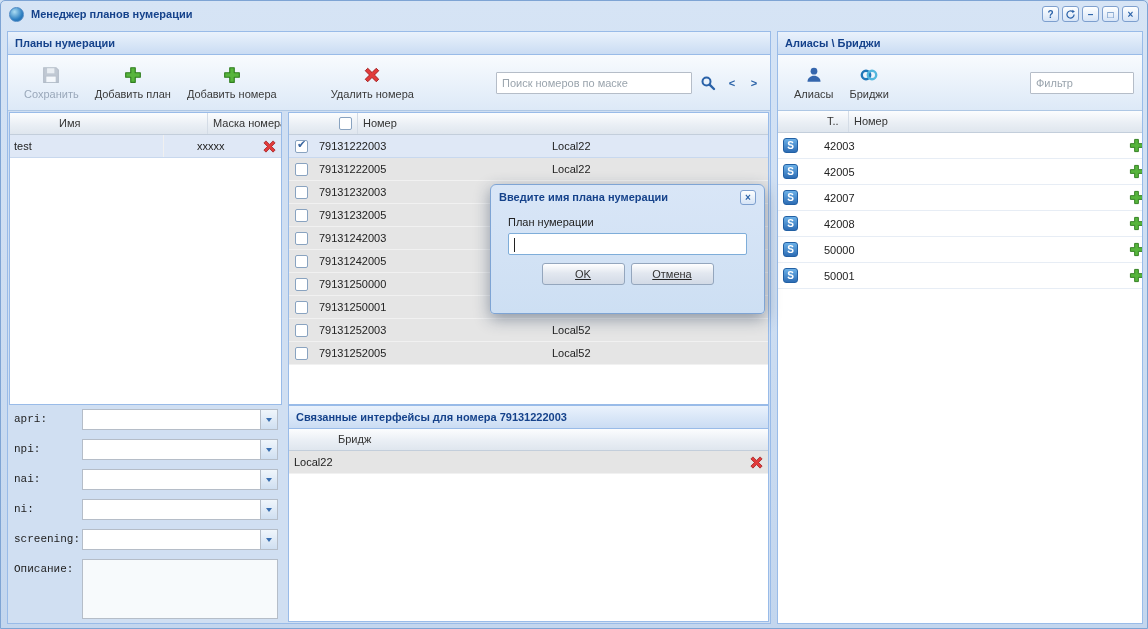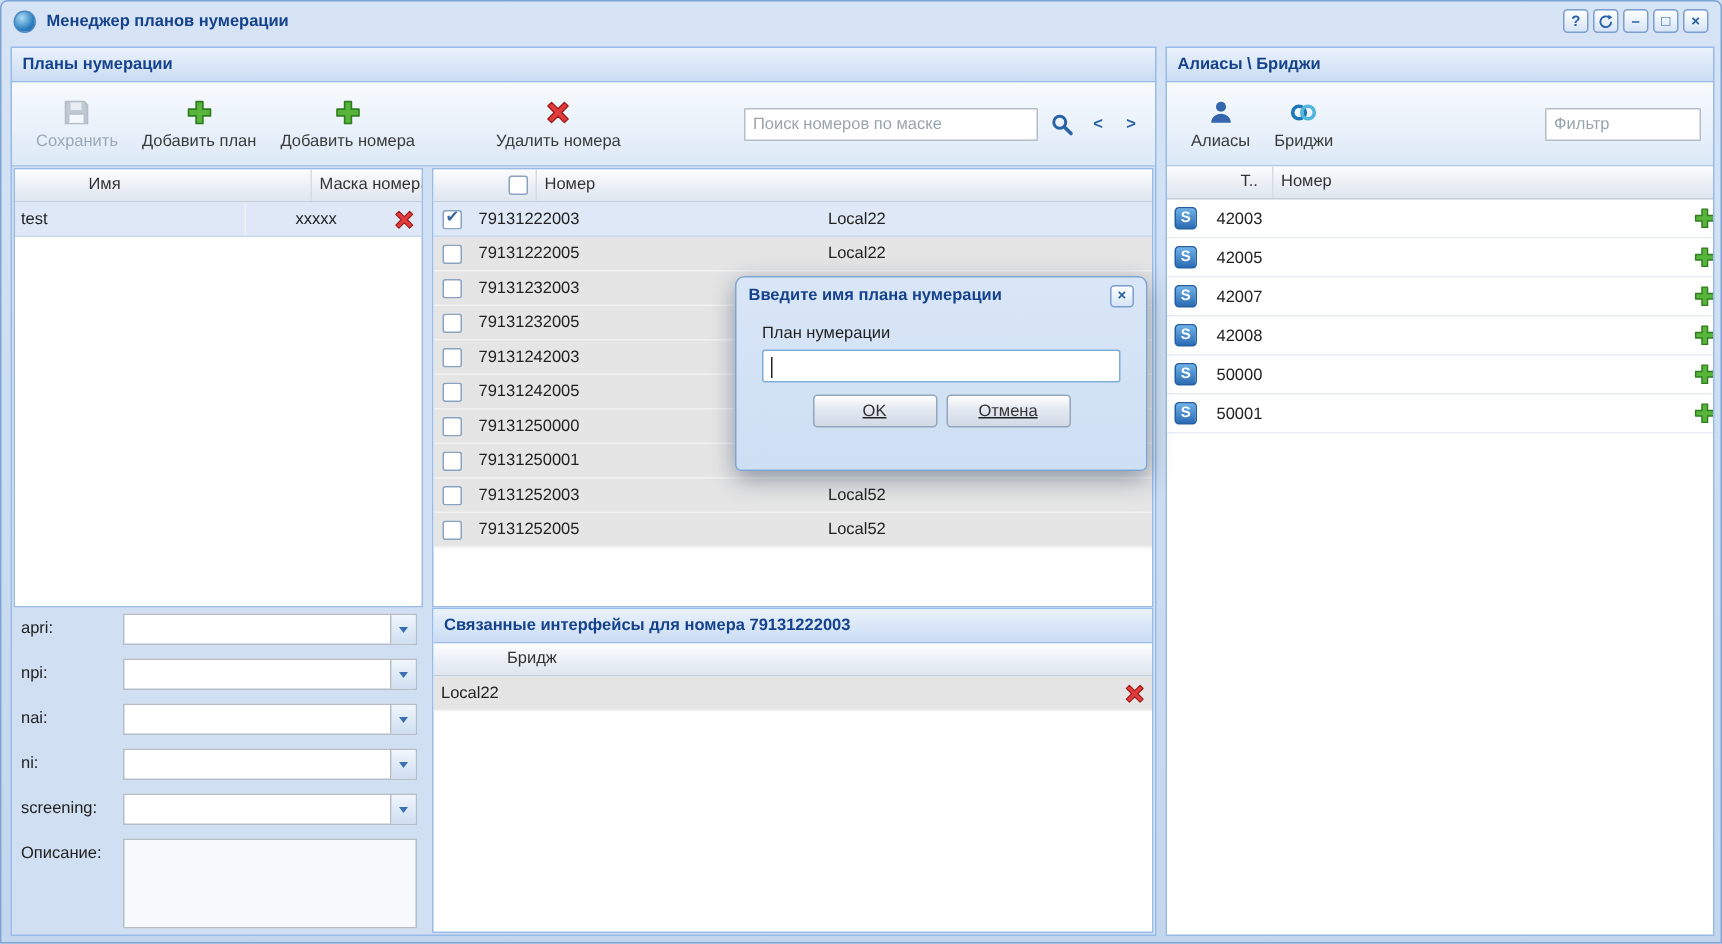--- a/index.html
+++ b/index.html
@@ -79,21 +79,21 @@
 
   .checkbox { width:13px; height:13px; border:1px solid #89a3c0; background:#fff;
     display:inline-block; position:relative; border-radius:2px; }
   .checkbox[data-checked="true"]::after { content:"✔"; position:absolute; left:1px; top:-3px;
     color:#3b66a0; font-size:11px; font-weight:bold; }
 
   
   .form-area { position:absolute; left:1px; top:373px; width:273px; height:217px; padding-top:4px; }
   .form-row { display:flex; align-items:flex-start; margin:0 0 9px 5px; height:21px; }
   .form-row.desc-row { height:62px; }
-  .form-label { width:68px; padding-top:4px; color:#222; }
+  .form-label { width:68px; padding-top:4px; color:#222;font-family:Liberation Mono, monospace; }
   .combo { display:flex; width:196px; height:21px; border:1px solid #b5bdc8; background:#fff; }
   .combo-input { flex:1; padding:3px 4px; color:#444; }
   .combo-trigger { width:17px; background:linear-gradient(#f0f6fc,#cfdff1);
     border-left:1px solid #b5bdc8; display:flex; align-items:center; justify-content:center; }
   .combo-arrow { width:0; height:0; border-left:3.5px solid transparent;
     border-right:3.5px solid transparent; border-top:4.5px solid #3b6fb0; }
   .desc-box { width:196px; height:60px; border:1px solid #b5bdc8; background:#f7fafc;
     resize:none; font-family:inherit; font-size:11px; }
 
   
@@ -103,21 +103,21 @@
   
   .filter-input { margin-left:auto; width:104px; }
   .aliases-grid { position:absolute; left:0; top:79px; right:0; bottom:0;
     background:#fff; overflow:hidden; }
   .alias-row { display:flex; align-items:center; height:26px; border-bottom:1px solid #e7edf5;
     padding-left:5px; position:relative; overflow:hidden; }
   .s-icon { width:15px; height:15px; border-radius:3px;
     background:linear-gradient(#6cb1e8,#2c6cb4); border:1px solid #2260a4;
     color:#fff; font-size:10px; font-weight:bold;
     display:flex; align-items:center; justify-content:center; flex:0 0 auto; }
-  .alias-num { margin-left:13px; }
+  .alias-num { margin-left:26px; }
   .row-add { position:absolute; right:-3px; top:5px; width:16px; height:16px; }
   .row-add svg { width:15px; height:15px; }
 
   
   .dialog { position:absolute; left:489px; top:183px; width:275px; height:130px;
     background:linear-gradient(#d9e6f7,#cddff3); border:1px solid #7ea4d4;
     border-radius:6px 6px 4px 4px; box-shadow:0 5px 16px rgba(30,50,80,.45); z-index:50; }
   .dialog-header { height:24px; display:flex; align-items:center; padding:0 8px;
     color:#15428b; font-weight:bold; }
   .dialog-close { margin-left:auto; width:16px; height:15px; }

